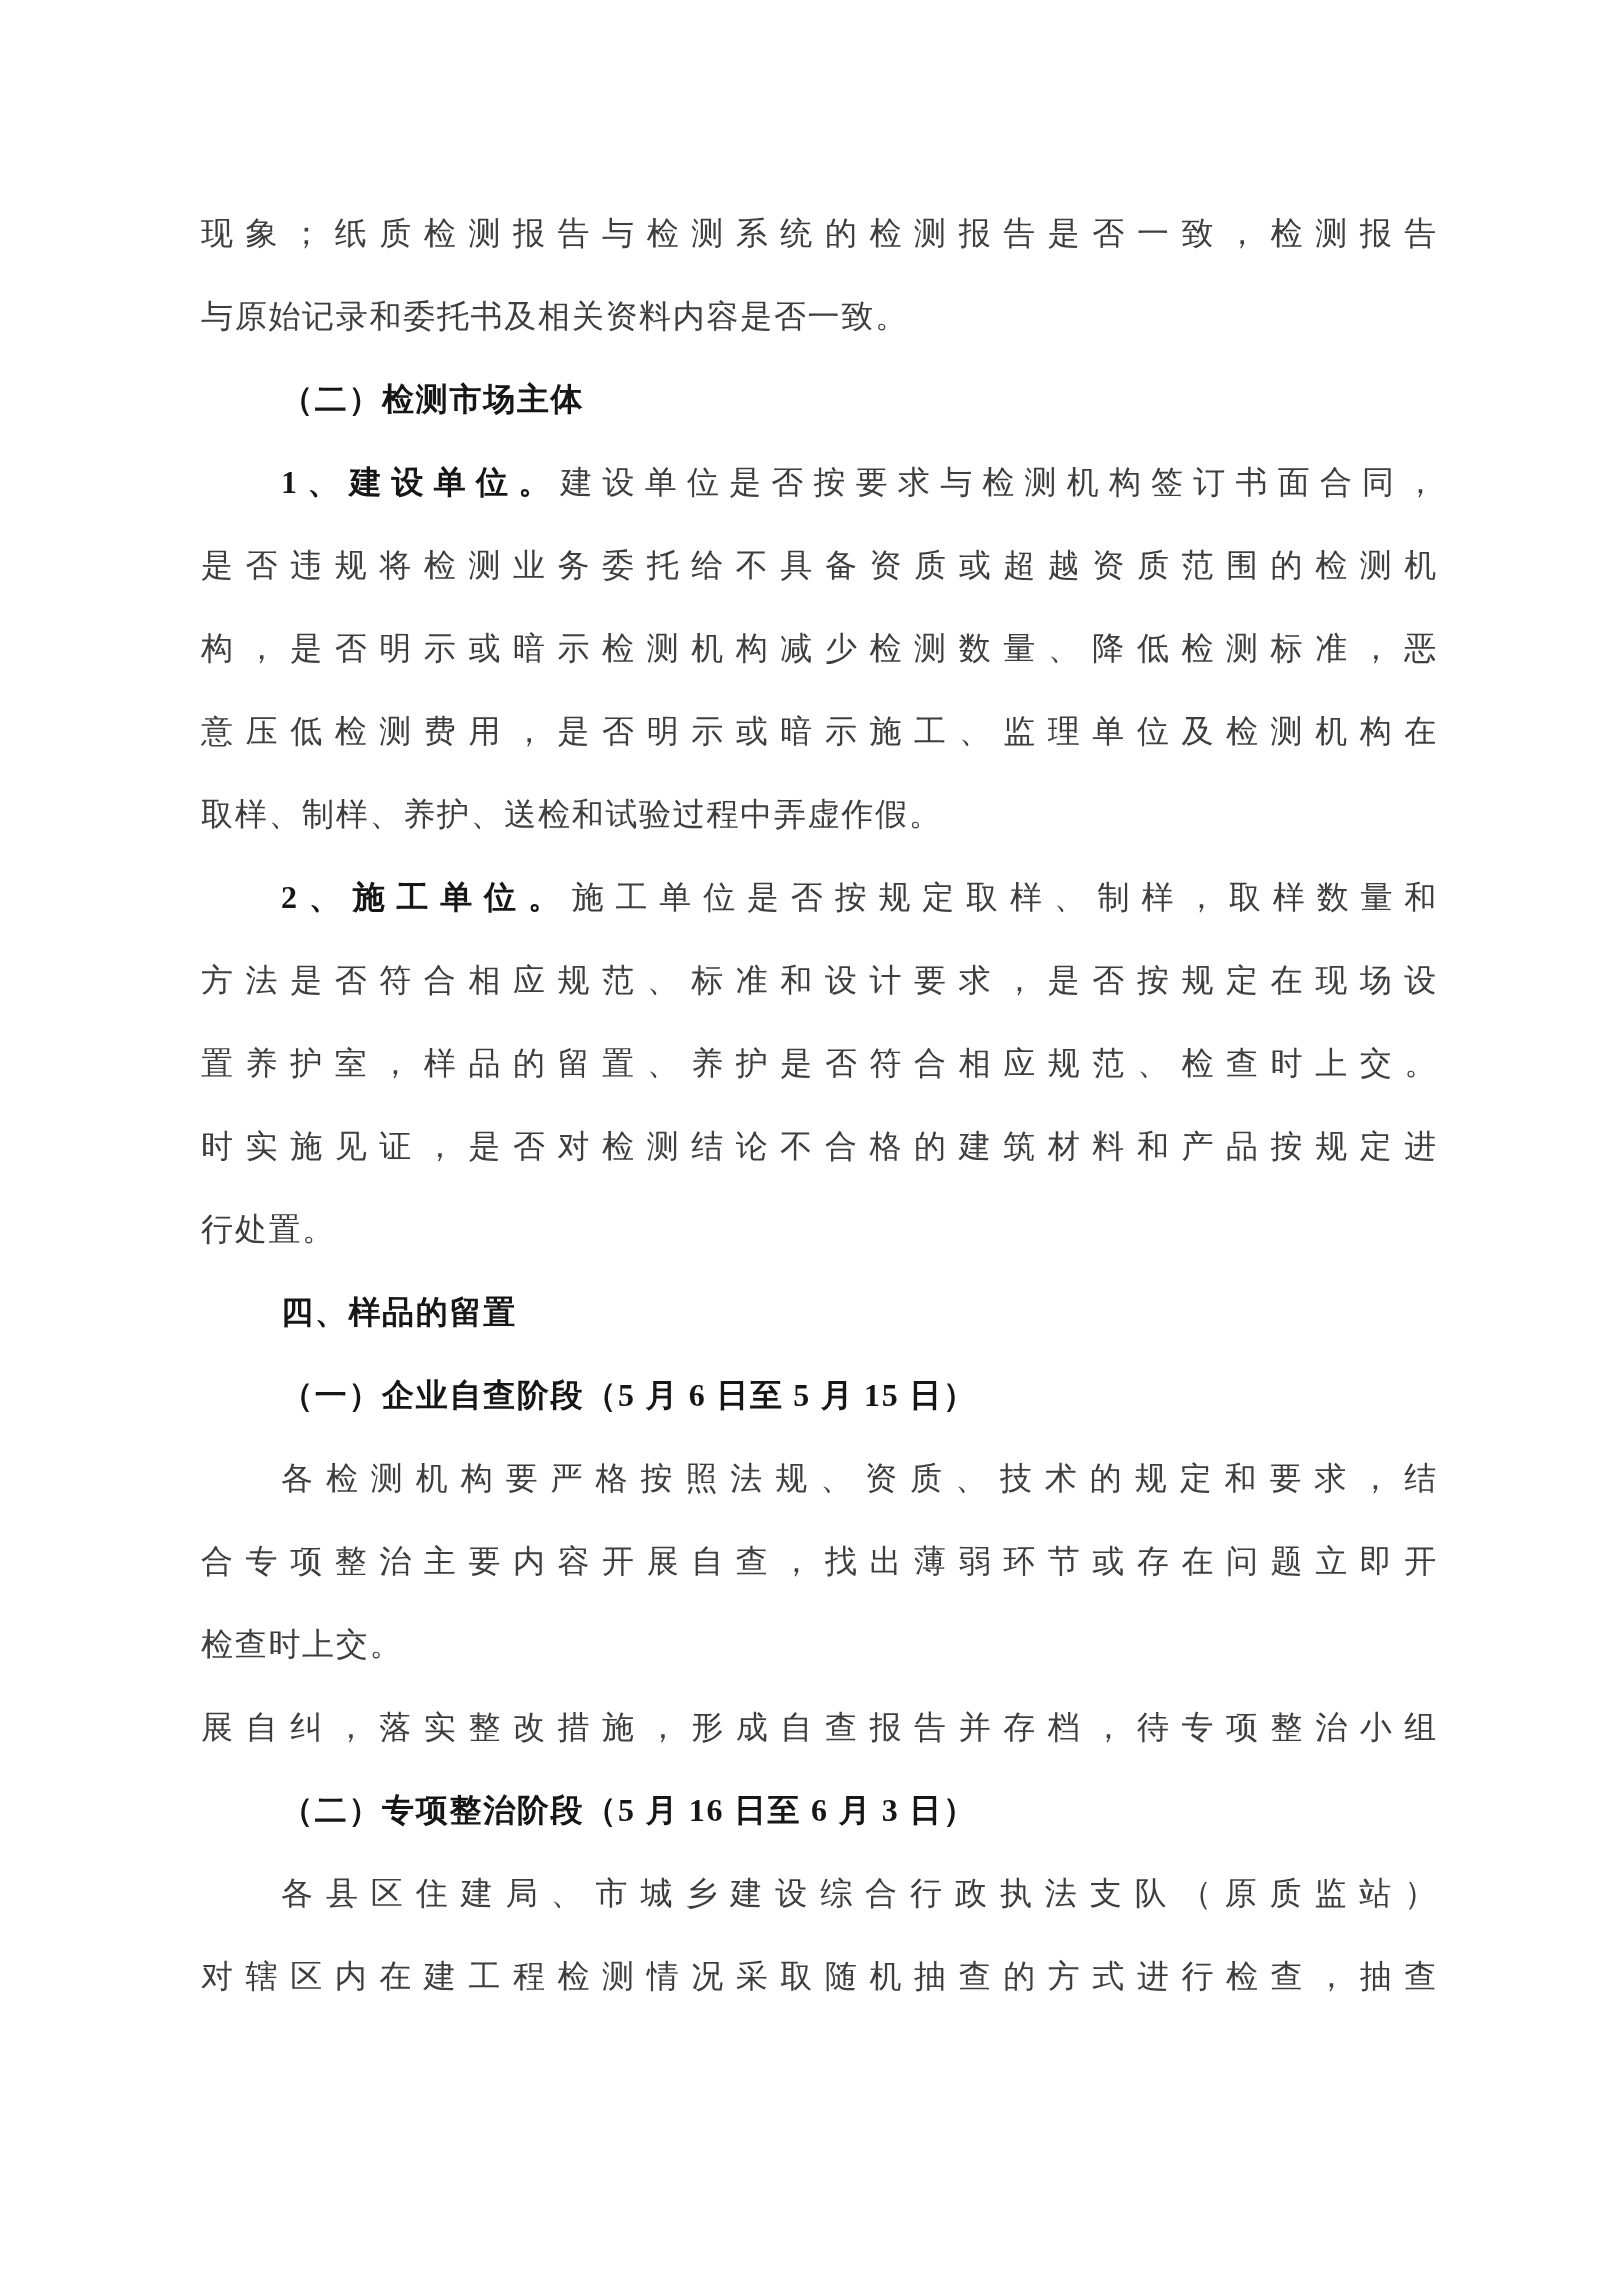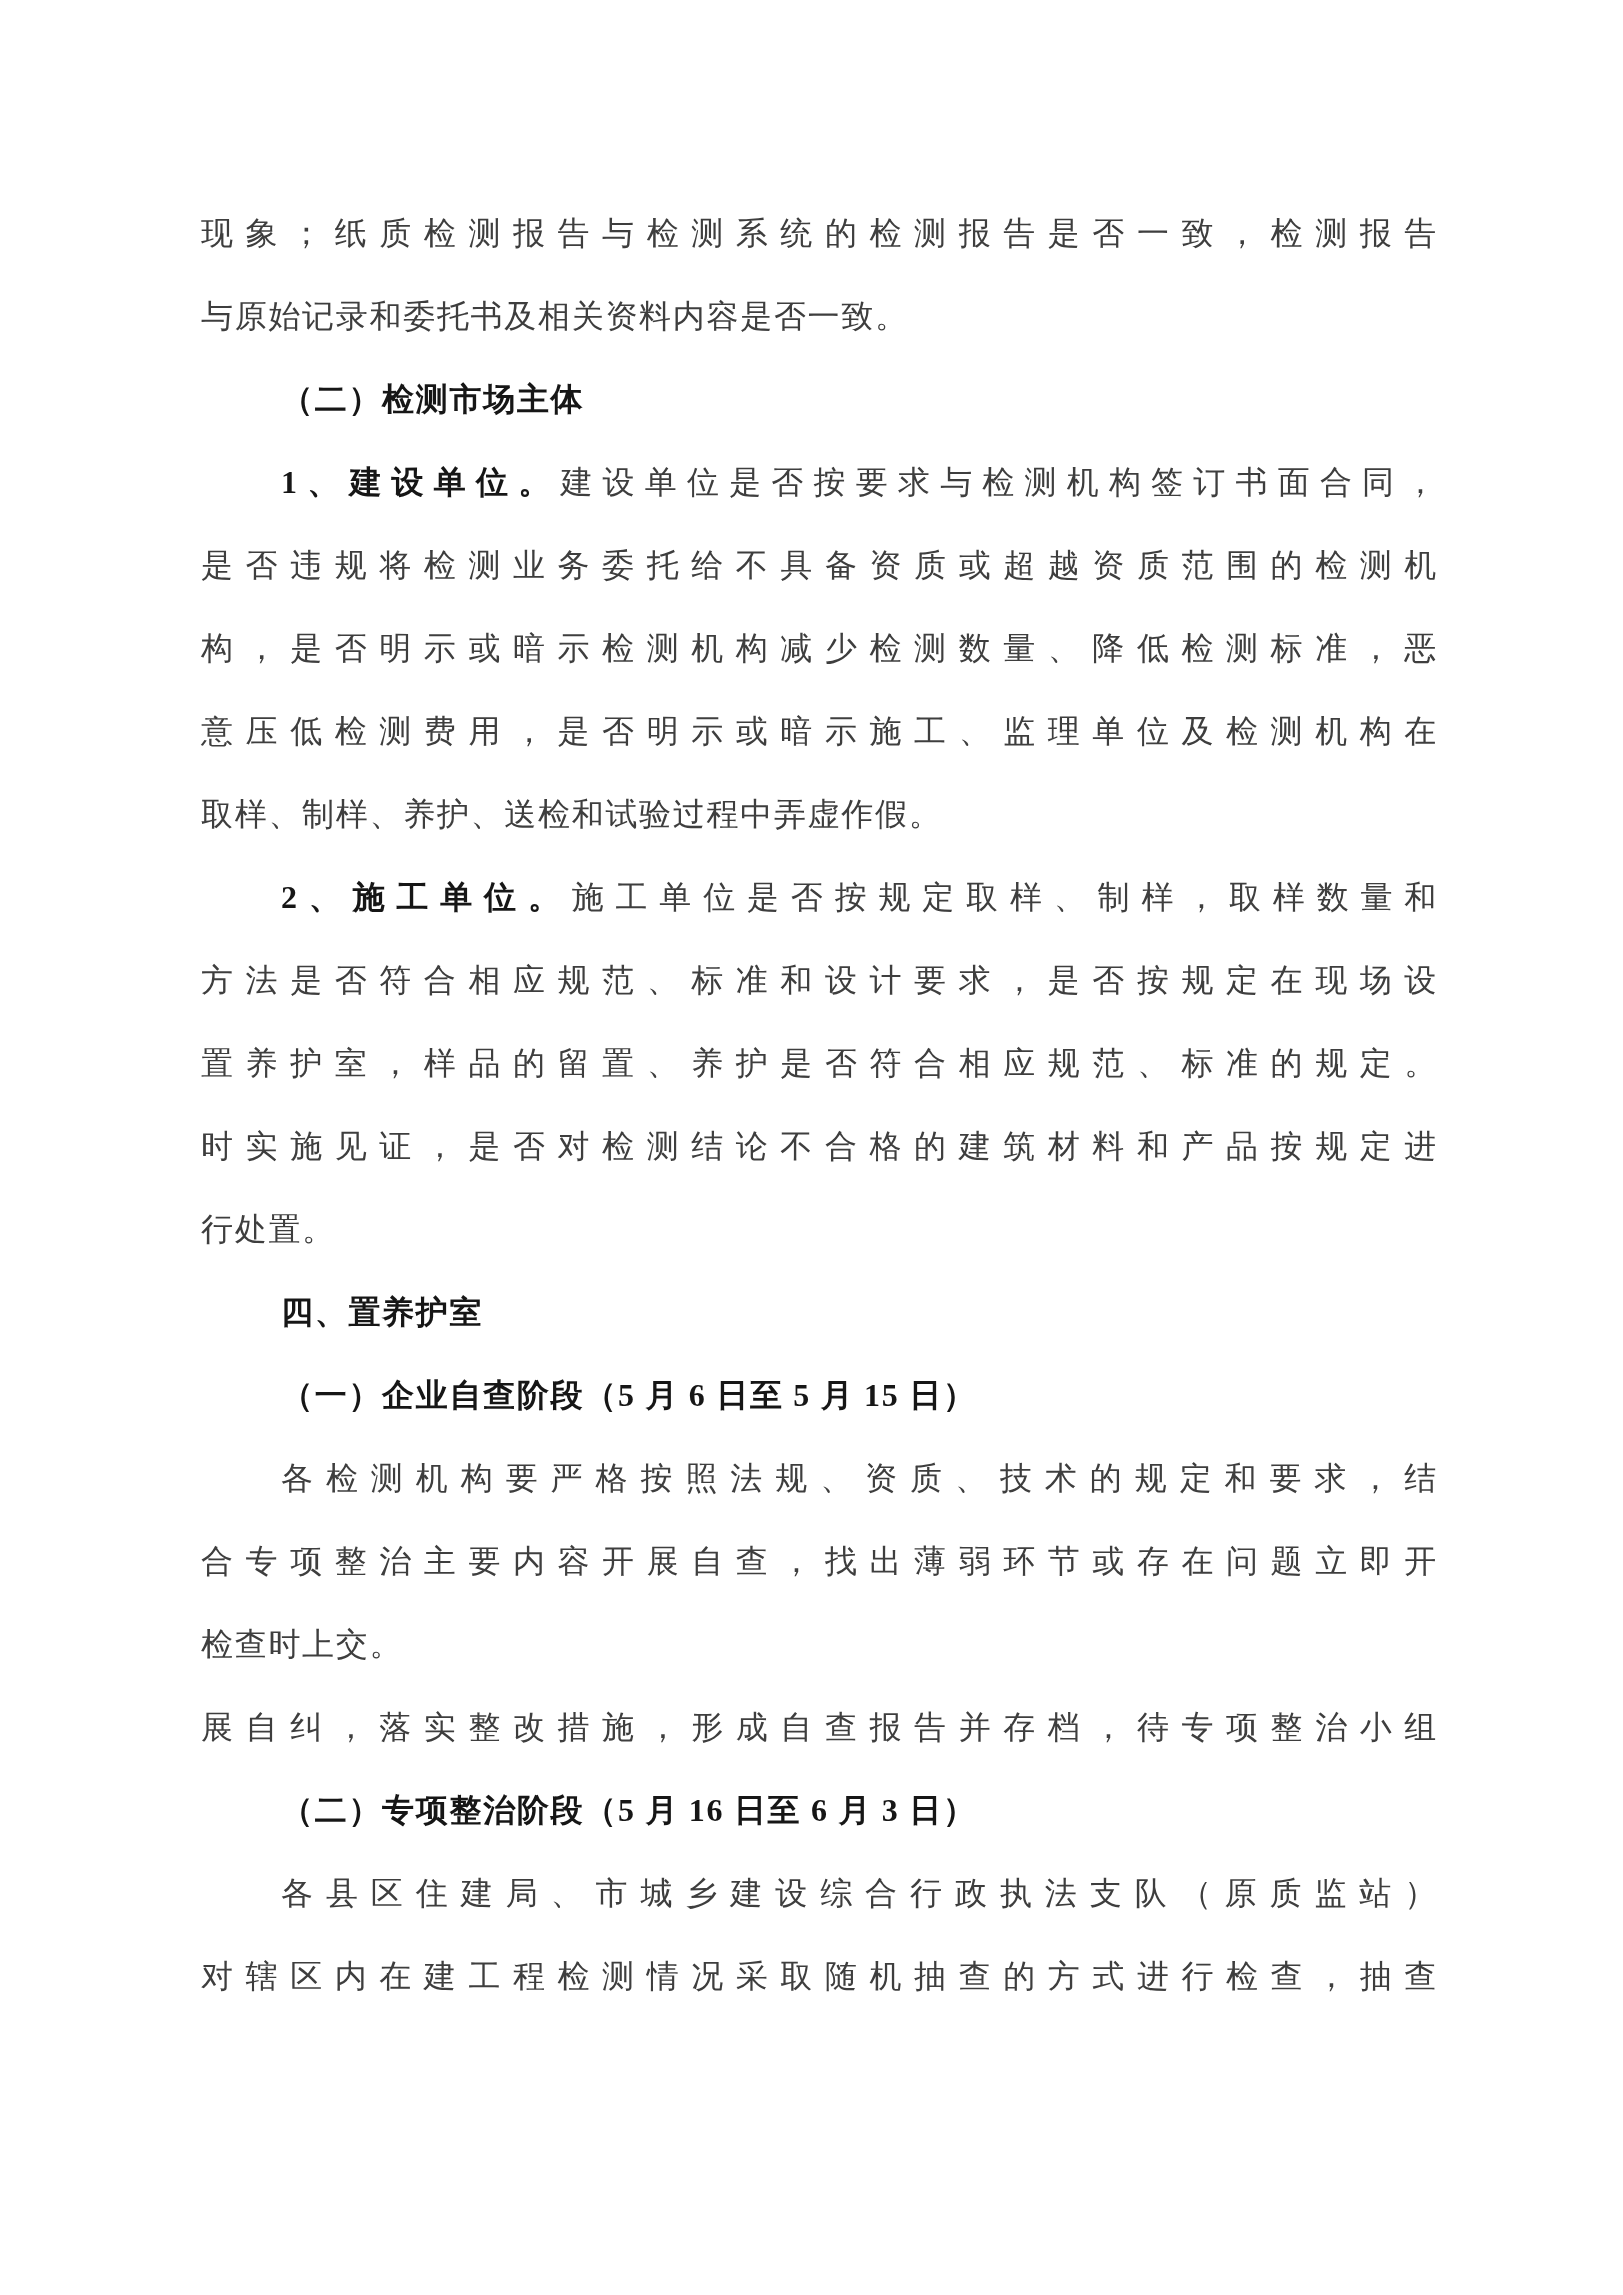--- a/index.html
+++ b/index.html
@@ -61,24 +61,24 @@
       <div class="line fill"><span class="seg">现象；纸质检测报告与检测系统的检测报告是否一致，检测报告</span></div>
       <div class="line"><span class="seg">与原始记录和委托书及相关资料内容是否一致。</span></div>
       <div class="line heading indent"><span class="seg bold">（二）检测市场主体</span></div>
       <div class="line indent fill"><span class="seg bold">1、建设单位。</span><span class="seg">建设单位是否按要求与检测机构签订书面合同，</span></div>
       <div class="line fill"><span class="seg">是否违规将检测业务委托给不具备资质或超越资质范围的检测机</span></div>
       <div class="line fill"><span class="seg">构，是否明示或暗示检测机构减少检测数量、降低检测标准，恶</span></div>
       <div class="line fill"><span class="seg">意压低检测费用，是否明示或暗示施工、监理单位及检测机构在</span></div>
       <div class="line"><span class="seg">取样、制样、养护、送检和试验过程中弄虚作假。</span></div>
       <div class="line indent fill"><span class="seg bold">2、施工单位。</span><span class="seg">施工单位是否按规定取样、制样，取样数量和</span></div>
       <div class="line fill"><span class="seg">方法是否符合相应规范、标准和设计要求，是否按规定在现场设</span></div>
-      <div class="line fill"><span class="seg">置养护室，样品的留置、养护是否符合相应规范、标准的规定。</span></div>
+      <div class="line fill"><span class="seg">置养护室，样品的留置、养护是否符合相应规范、检查时上交。</span></div>
       <div class="line fill"><span class="seg">时实施见证，是否对检测结论不合格的建筑材料和产品按规定进</span></div>
       <div class="line"><span class="seg">行处置。</span></div>
-      <div class="line heading indent"><span class="seg bold">四、置养护室</span></div>
+      <div class="line heading indent"><span class="seg bold">四、样品的留置</span></div>
       <div class="line heading indent"><span class="seg bold">（一）企业自查阶段（5 月 6 日至 5 月 15 日）</span></div>
       <div class="line indent fill"><span class="seg">各检测机构要严格按照法规、资质、技术的规定和要求，结</span></div>
       <div class="line fill"><span class="seg">合专项整治主要内容开展自查，找出薄弱环节或存在问题立即开</span></div>
       <div class="line"><span class="seg">检查时上交。</span></div>
       <div class="line fill"><span class="seg">展自纠，落实整改措施，形成自查报告并存档，待专项整治小组</span></div>
       <div class="line heading indent"><span class="seg bold">（二）专项整治阶段（5 月 16 日至 6 月 3 日）</span></div>
       <div class="line indent fill"><span class="seg">各县区住建局、市城乡建设综合行政执法支队（原质监站）</span></div>
       <div class="line fill"><span class="seg">对辖区内在建工程检测情况采取随机抽查的方式进行检查，抽查</span></div>
     </div>
 </div>

